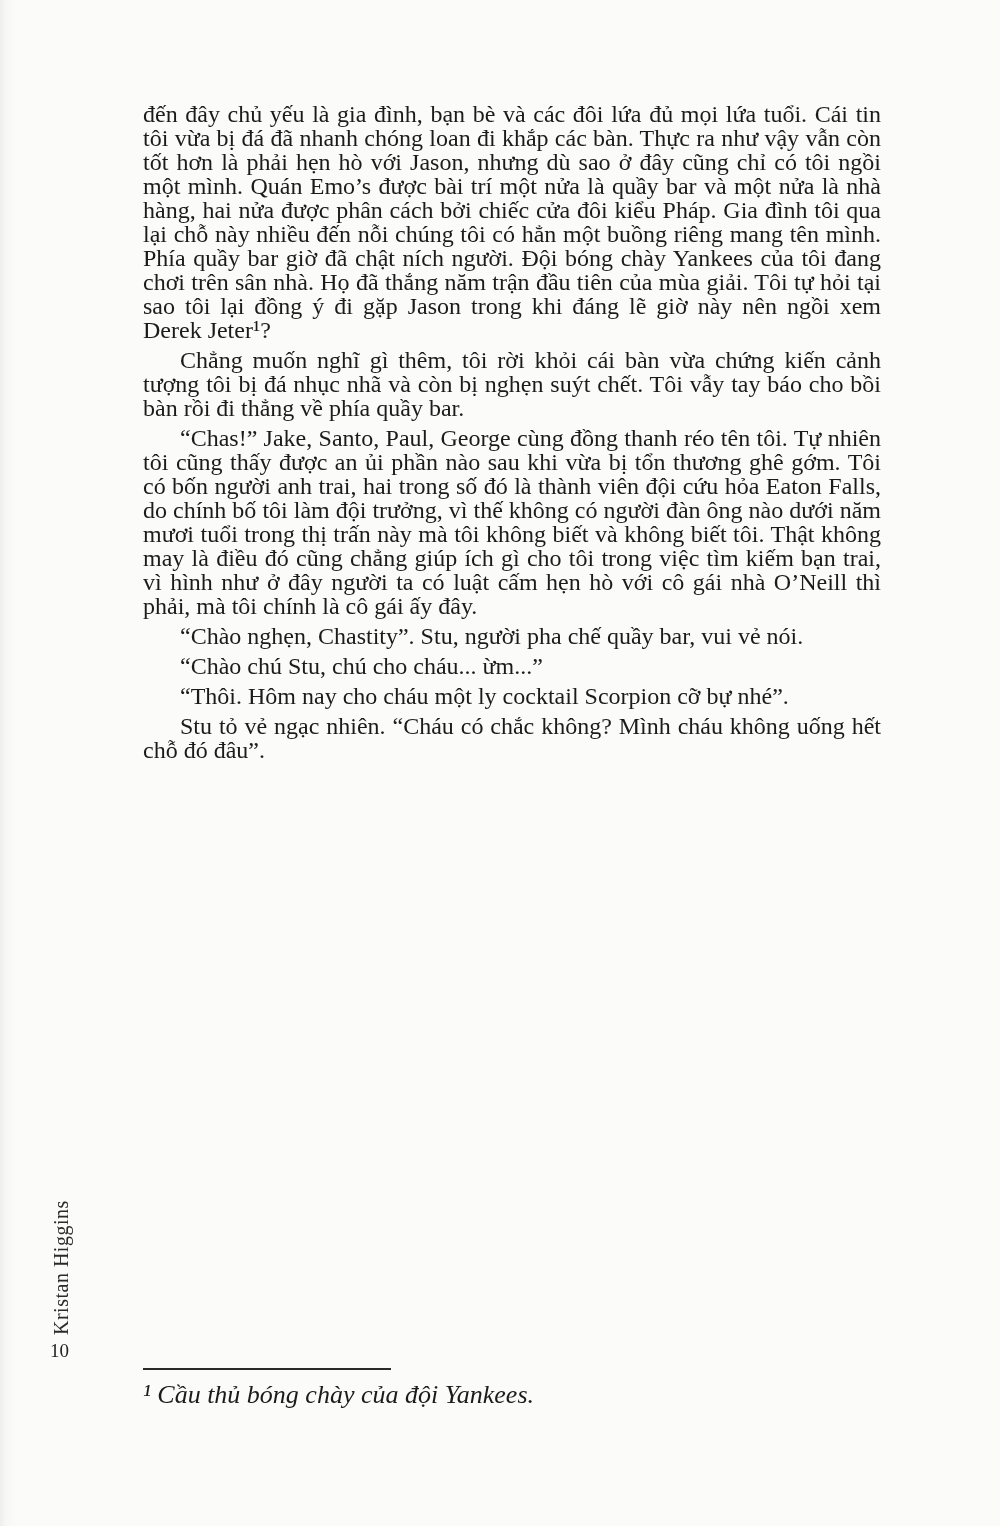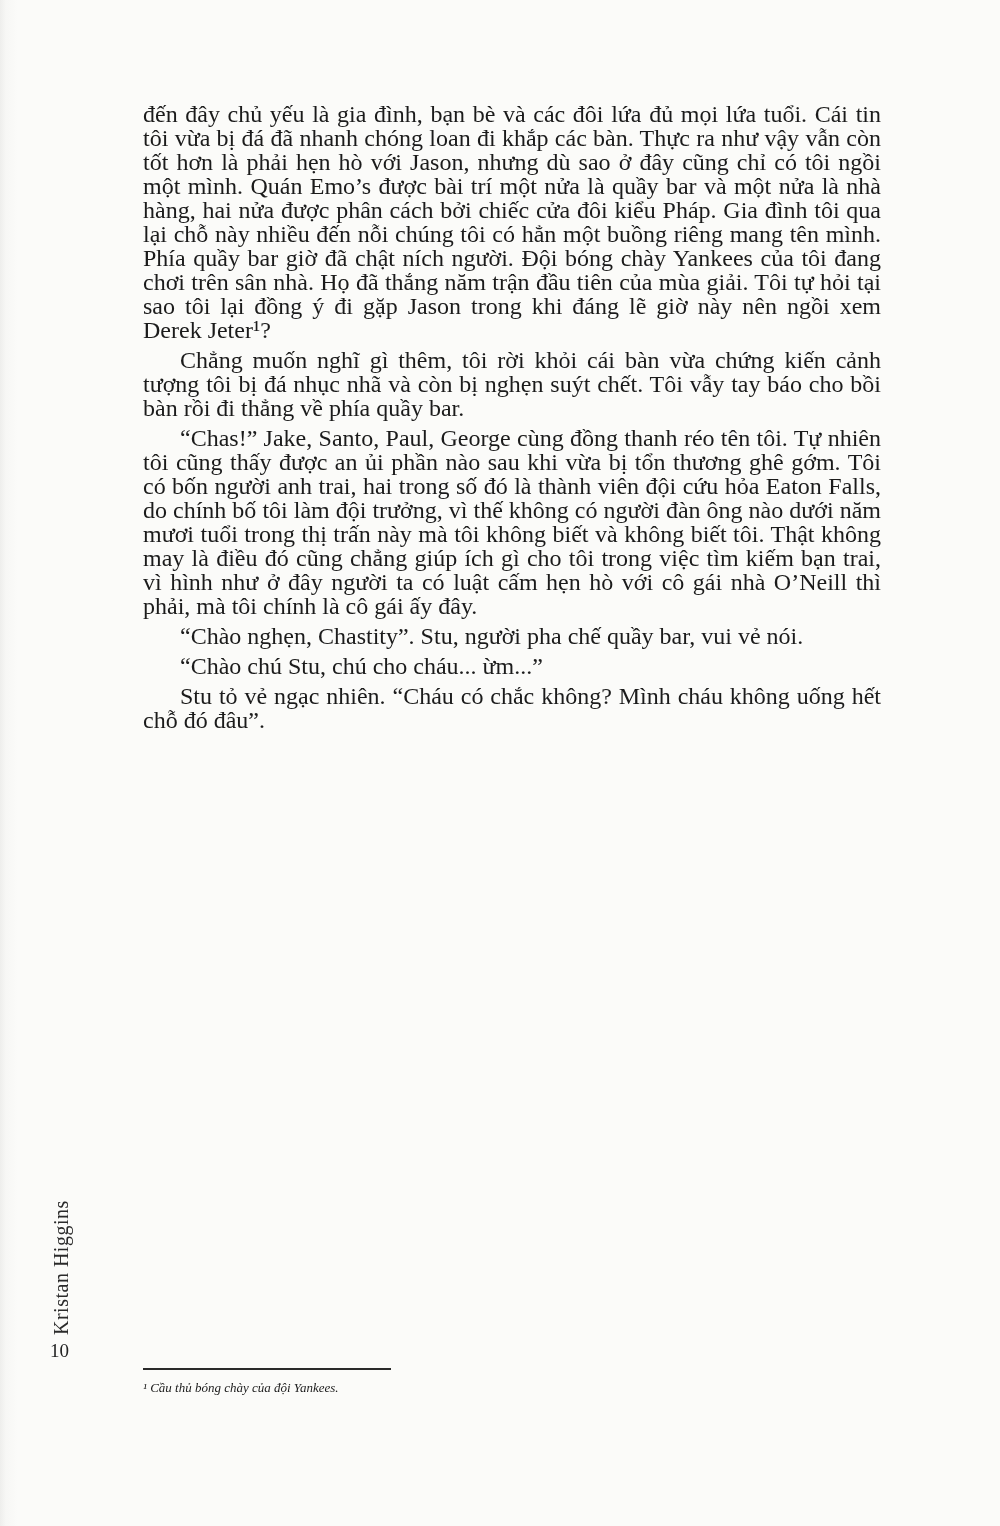--- a/index.html
+++ b/index.html
@@ -38,23 +38,23 @@
     left: 143px;
     top: 1368px;
     width: 738px;
   }
   .footnote-rule {
     width: 248px;
     border-top: 2px solid #2a2a2a;
     height: 0;
   }
   .footnote-text {
-    margin-top: 5px;
+    margin-top: 12px;
     font-style: italic;
-    font-size: 13px;
+    font-size: 26px;
     line-height: 26px;
     color: #1b1b1b;
   }
   .page-number {
     position: absolute;
     left: 50px;
     top: 1340px;
     font-size: 19px;
     color: #222;
   }
@@ -78,20 +78,21 @@
   <div class="author-vertical">Kristan Higgins</div>
 
   <div class="page-number">10</div>
 
   <div class="text-block">
     <p class="no-indent">đến đây chủ yếu là gia đình, bạn bè và các đôi lứa đủ mọi lứa tuổi. Cái tin tôi vừa bị đá đã nhanh chóng loan đi khắp các bàn. Thực ra như vậy vẫn còn tốt hơn là phải hẹn hò với Jason, nhưng dù sao ở đây cũng chỉ có tôi ngồi một mình. Quán Emo’s được bài trí một nửa là quầy bar và một nửa là nhà hàng, hai nửa được phân cách bởi chiếc cửa đôi kiểu Pháp. Gia đình tôi qua lại chỗ này nhiều đến nỗi chúng tôi có hẳn một buồng riêng mang tên mình. Phía quầy bar giờ đã chật ních người. Đội bóng chày Yankees của tôi đang chơi trên sân nhà. Họ đã thắng năm trận đầu tiên của mùa giải. Tôi tự hỏi tại sao tôi lại đồng ý đi gặp Jason trong khi đáng lẽ giờ này nên ngồi xem Derek Jeter¹?</p>
     <p>Chẳng muốn nghĩ gì thêm, tôi rời khỏi cái bàn vừa chứng kiến cảnh tượng tôi bị đá nhục nhã và còn bị nghẹn suýt chết. Tôi vẫy tay báo cho bồi bàn rồi đi thẳng về phía quầy bar.</p>
     <p>“Chas!” Jake, Santo, Paul, George cùng đồng thanh réo tên tôi. Tự nhiên tôi cũng thấy được an ủi phần nào sau khi vừa bị tổn thương ghê gớm. Tôi có bốn người anh trai, hai trong số đó là thành viên đội cứu hỏa Eaton Falls, do chính bố tôi làm đội trưởng, vì thế không có người đàn ông nào dưới năm mươi tuổi trong thị trấn này mà tôi không biết và không biết tôi. Thật không may là điều đó cũng chẳng giúp ích gì cho tôi trong việc tìm kiếm bạn trai, vì hình như ở đây người ta có luật cấm hẹn hò với cô gái nhà O’Neill thì phải, mà tôi chính là cô gái ấy đây.</p>
     <p>“Chào nghẹn, Chastity”. Stu, người pha chế quầy bar, vui vẻ nói.</p>
     <p>“Chào chú Stu, chú cho cháu... ừm...”</p>
+    <p>“Thôi. Hôm nay cho cháu một ly cocktail Scorpion cỡ bự nhé”.</p>
     <p>Stu tỏ vẻ ngạc nhiên. “Cháu có chắc không? Mình cháu không uống hết chỗ đó đâu”.</p>
   </div>
 
   <div class="footnote">
     <div class="footnote-rule"></div>
     <p class="footnote-text">¹ Cầu thủ bóng chày của đội Yankees.</p>
   </div>
 
 </div>
 

